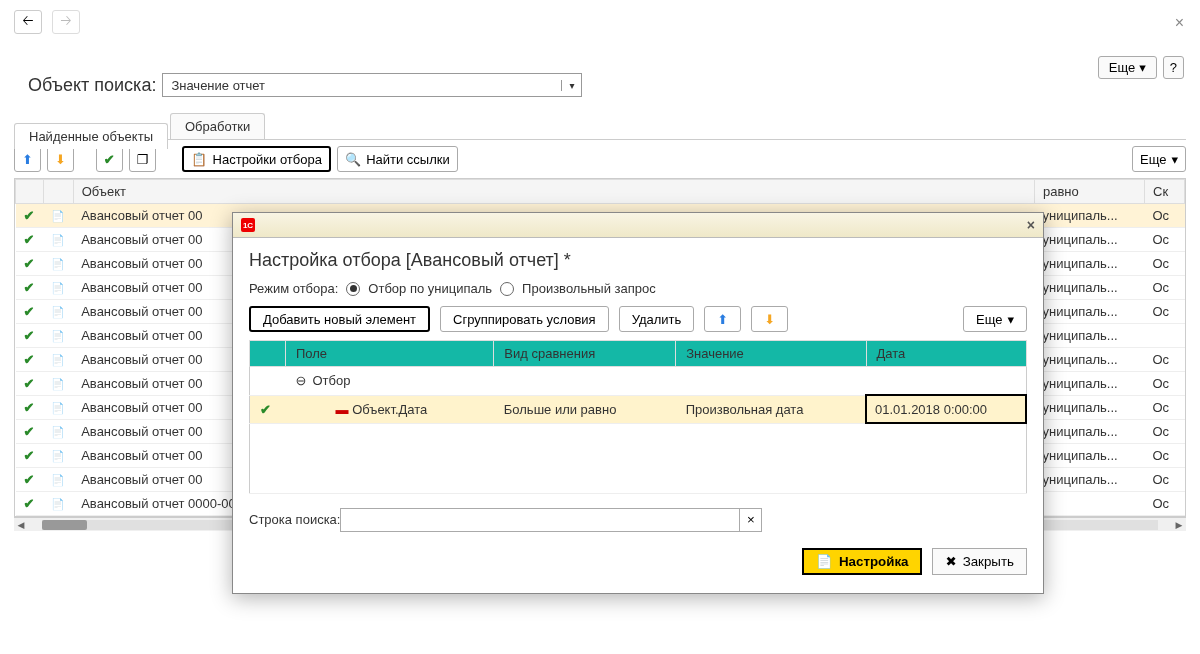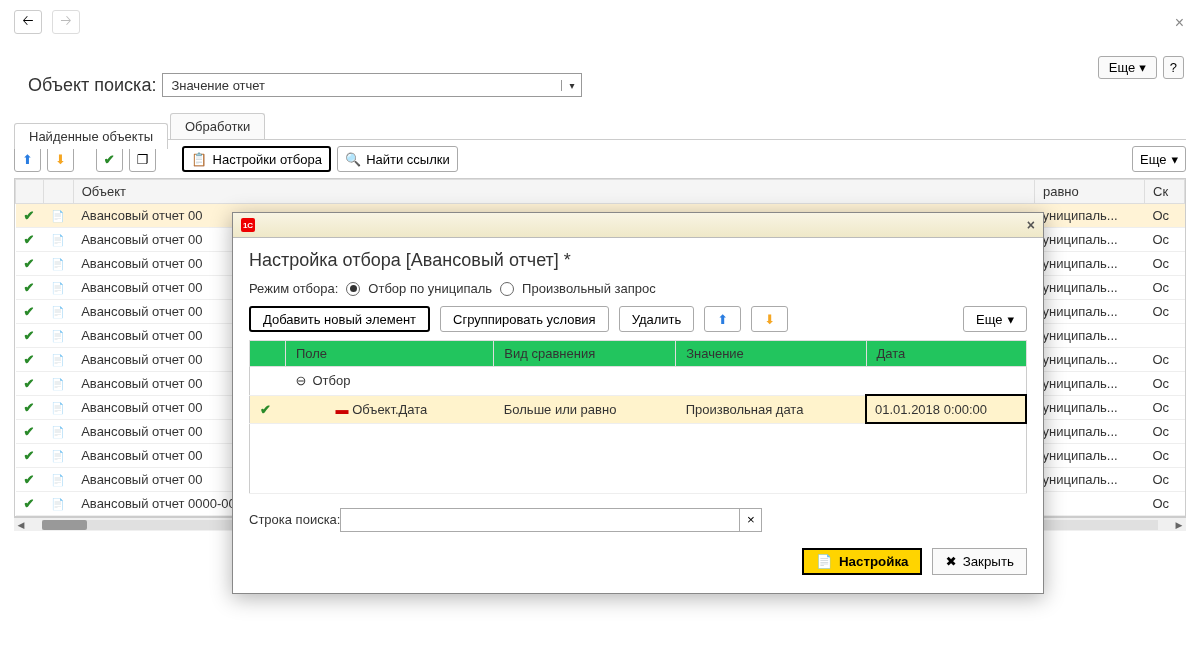--- a/index.html
+++ b/index.html
@@ -44,21 +44,21 @@
 .modal-close { margin-left: auto; cursor: pointer; font-size: 14px; color: #555; font-weight: bold; }
 .modal-body { padding: 12px 16px; }
 .modal-heading { font-size: 18px; margin-bottom: 10px; }
 .mode-row { display: flex; align-items: center; gap: 8px; margin-bottom: 10px; font-size: 13px; }
 .radio { width: 14px; height: 14px; border: 1px solid #666; border-radius: 50%; display: inline-flex; align-items: center; justify-content: center; }
 .radio.checked::after { content: ""; width: 7px; height: 7px; background: #333; border-radius: 50%; }
 .modal-toolbar { display: flex; gap: 10px; align-items: center; margin-bottom: 8px; }
 .modal-toolbar .tool-btn { padding: 4px 12px; }
 .modal-toolbar .tool-btn.highlighted { border: 2.5px solid #000; }
 .filter-table { width: 100%; border: 1px solid #ccc; border-collapse: collapse; margin-top: 4px; }
-.filter-table th { background: #22c55e; border: 1px solid #ddd; padding: 5px 10px; text-align: left; font-weight: normal; }
+.filter-table th { background: #14b8a6; border: 1px solid #ddd; padding: 5px 10px; text-align: left; font-weight: normal; }
 .filter-table td { padding: 6px 10px; border-bottom: 1px solid #eee; }
 .group-row td { background: #fff; }
 .group-toggle { display: inline-flex; align-items: center; gap: 6px; }
 .selected-filter { background: #fff3cc; }
 .selected-filter td:first-child { }
 .value-cell { border: 2px solid #000 !important; padding: 3px 8px !important; margin-left: 10px; }
 .search-line { display: flex; align-items: center; gap: 0; margin-top: 14px; }
 .search-line input { flex: 0 0 400px; height: 24px; border: 1px solid #aaa; padding: 0 6px; }
 .clear-btn { width: 22px; height: 24px; border: 1px solid #aaa; border-left: none; background: #fff; cursor: pointer; }
 .modal-actions { display: flex; justify-content: flex-end; gap: 10px; margin-top: 16px; }

